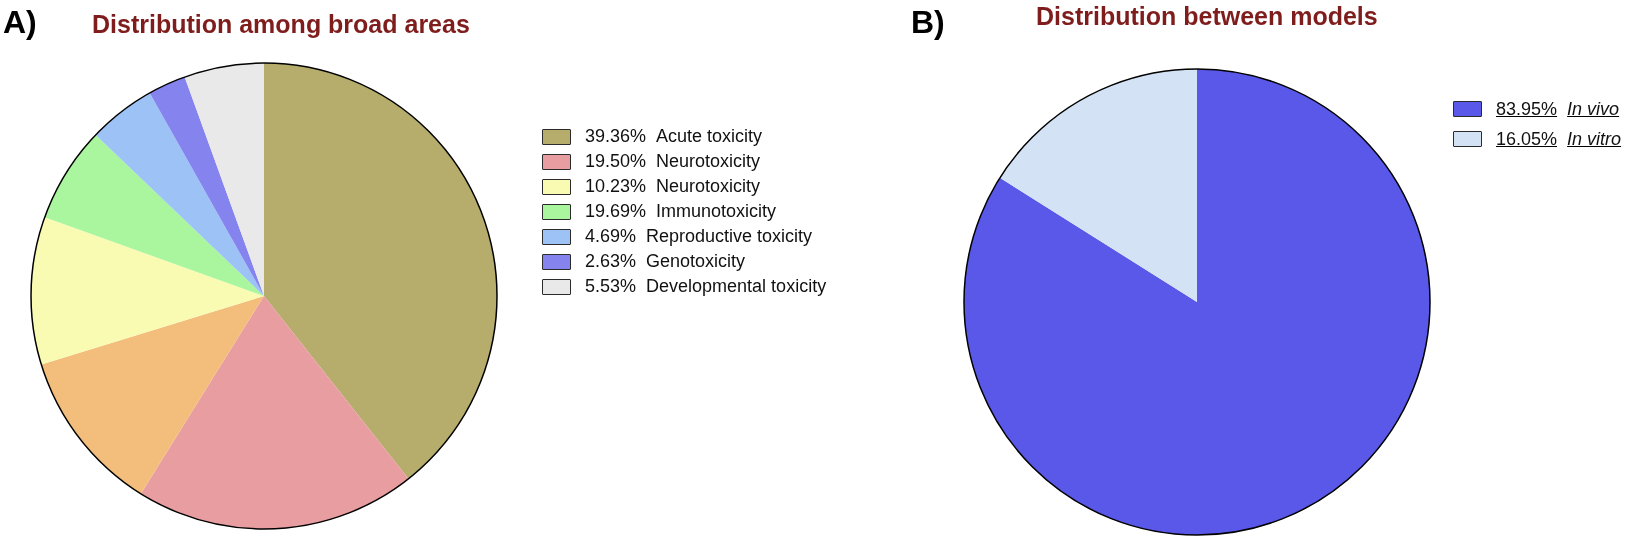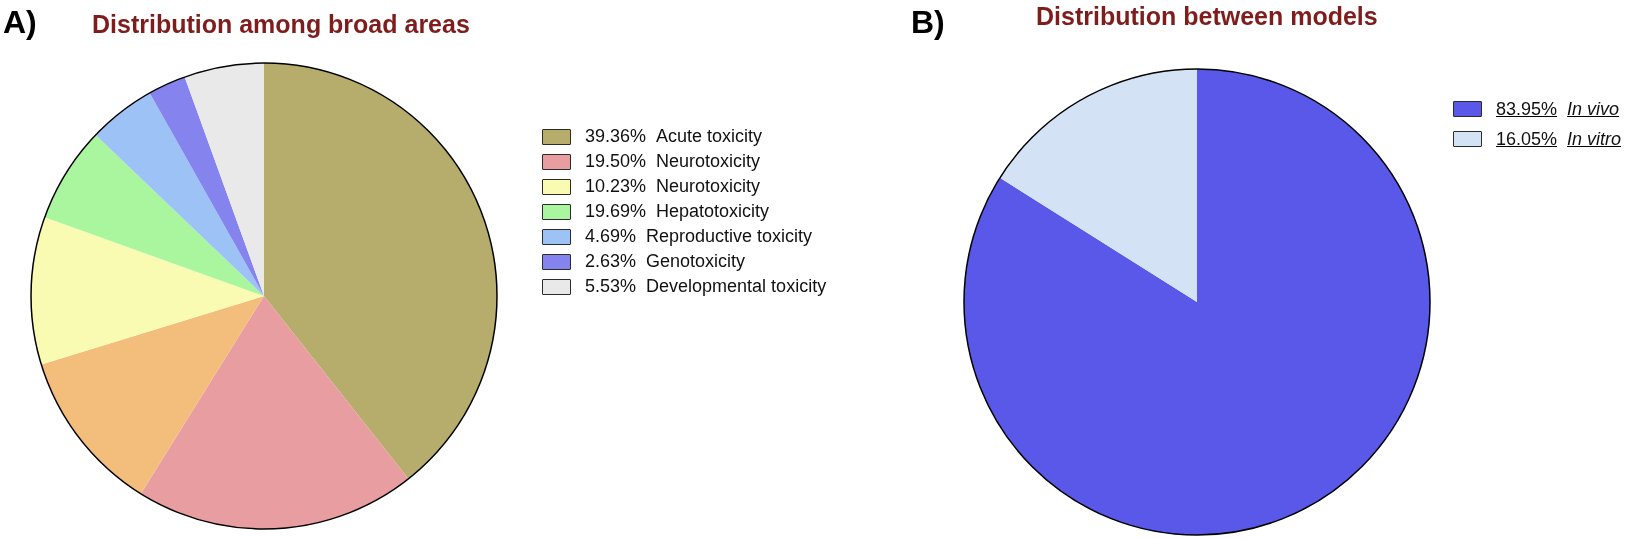--- a/index.html
+++ b/index.html
@@ -106,21 +106,21 @@
         <span class="lbl">Neurotoxicity</span>
       </div>
       <div class="legend-row">
         <span class="swatch" style="background: rgb(250, 251, 179);"></span>
         <span class="pct">10.23%</span>
         <span class="lbl">Neurotoxicity</span>
       </div>
       <div class="legend-row">
         <span class="swatch" style="background: rgb(169, 246, 158);"></span>
         <span class="pct">19.69%</span>
-        <span class="lbl">Hepatotoxicity</span>
+        <span class="lbl">Immunotoxicity</span>
       </div>
       <div class="legend-row">
         <span class="swatch" style="background: rgb(156, 194, 246);"></span>
         <span class="pct">4.69%</span>
         <span class="lbl">Reproductive toxicity</span>
       </div>
       <div class="legend-row">
         <span class="swatch" style="background: rgb(133, 131, 238);"></span>
         <span class="pct">2.63%</span>
         <span class="lbl">Genotoxicity</span>

